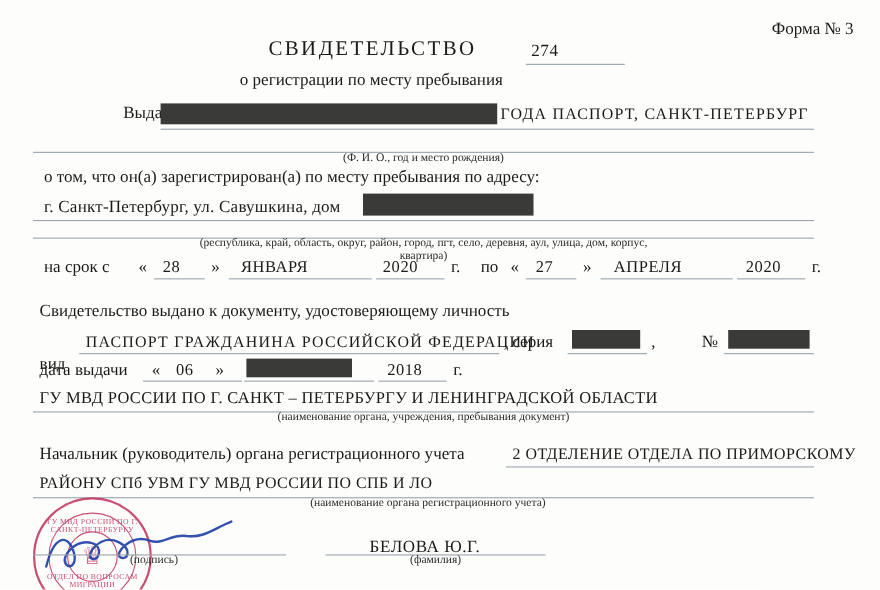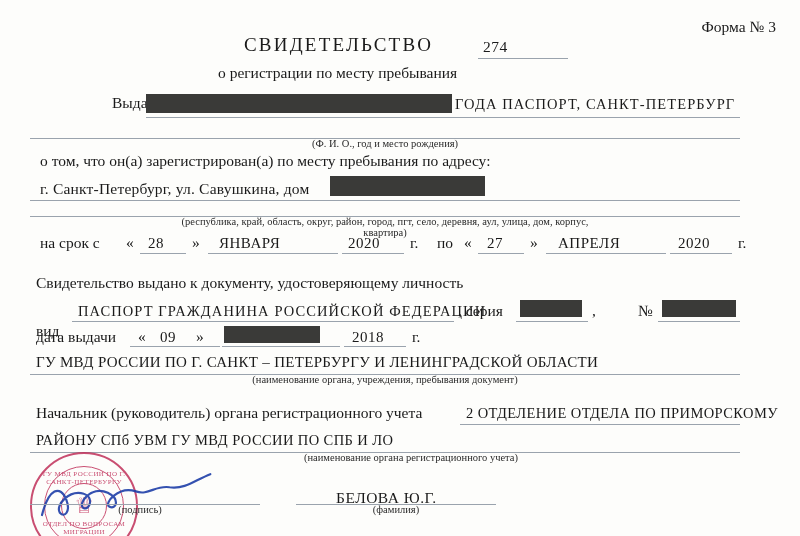--- a/index.html
+++ b/index.html
@@ -210,39 +210,39 @@
   <div class="lbl" style="left:458px; top:302px;">, серия</div>
   <div class="redact" style="left:520px; top:300px; width:62px; height:17px;"></div>
   <div class="rule" style="left:516px; top:321px; width:72px;"></div>
   <div class="lbl" style="left:592px; top:302px;">,</div>
   <div class="lbl" style="left:638px; top:302px;">№</div>
   <div class="redact" style="left:662px; top:300px; width:74px; height:17px;"></div>
   <div class="rule" style="left:658px; top:321px; width:82px;"></div>
 
   <div class="lbl" style="left:36px; top:328px;">дата выдачи</div>
   <div class="quote" style="left:138px; top:328px;">«</div>
-  <div class="bold-date" style="left:160px; top:329px;">09</div>
+  <div class="bold-date" style="left:160px; top:329px;">06</div>
   <div class="quote" style="left:196px; top:328px;">»</div>
   <div class="rule" style="left:130px; top:346px; width:90px;"></div>
   <div class="redact" style="left:224px; top:326px; width:96px; height:17px;"></div>
   <div class="rule" style="left:222px; top:346px; width:118px;"></div>
   <div class="bold-date" style="left:352px; top:329px;">2018</div>
   <div class="rule" style="left:344px; top:346px; width:62px;"></div>
   <div class="lbl" style="left:412px; top:328px;">г.</div>
 
   <div class="typed" style="left:36px; top:354px; font-size:15px; letter-spacing:0.3px;">ГУ  МВД  РОССИИ  ПО  Г. САНКТ – ПЕТЕРБУРГУ  И  ЛЕНИНГРАДСКОЙ  ОБЛАСТИ</div>
   <div class="rule" style="left:30px; top:374px; width:710px;"></div>
   <div class="caption" style="left:200px; top:374px; width:370px;">(наименование органа, учреждения, пребывания документ)</div>
 
   <div class="lbl" style="left:36px; top:404px;">Начальник (руководитель) органа регистрационного учета</div>
   <div class="typed" style="left:466px; top:405px; font-size:14.5px; letter-spacing:0.4px;">2 ОТДЕЛЕНИЕ ОТДЕЛА  ПО ПРИМОРСКОМУ</div>
   <div class="rule" style="left:460px; top:424px; width:280px;"></div>
   <div class="typed" style="left:36px; top:432px; font-size:14.5px; letter-spacing:0.4px;">РАЙОНУ СПб УВМ  ГУ  МВД РОССИИ  ПО СПБ  И  ЛО</div>
   <div class="rule" style="left:30px; top:452px; width:710px;"></div>
-  <div class="caption" style="left:228px; top:452px; width:290px;text-align:right;">(наименование органа регистрационного учета)</div>
+  <div class="caption" style="left:244px; top:452px; width:290px;">(наименование органа регистрационного учета)</div>
 
   <div class="stamp">
     <div class="stamp-inner"></div>
     <div class="stamp-text" style="top:16px;">ГУ МВД РОССИИ ПО Г. САНКТ-ПЕТЕРБУРГУ</div>
     <div class="stamp-core"></div>
     <div class="stamp-eagle">♕</div>
     <div class="stamp-text" style="bottom:22px;">ОТДЕЛ ПО ВОПРОСАМ МИГРАЦИИ</div>
 
   </div>
 

